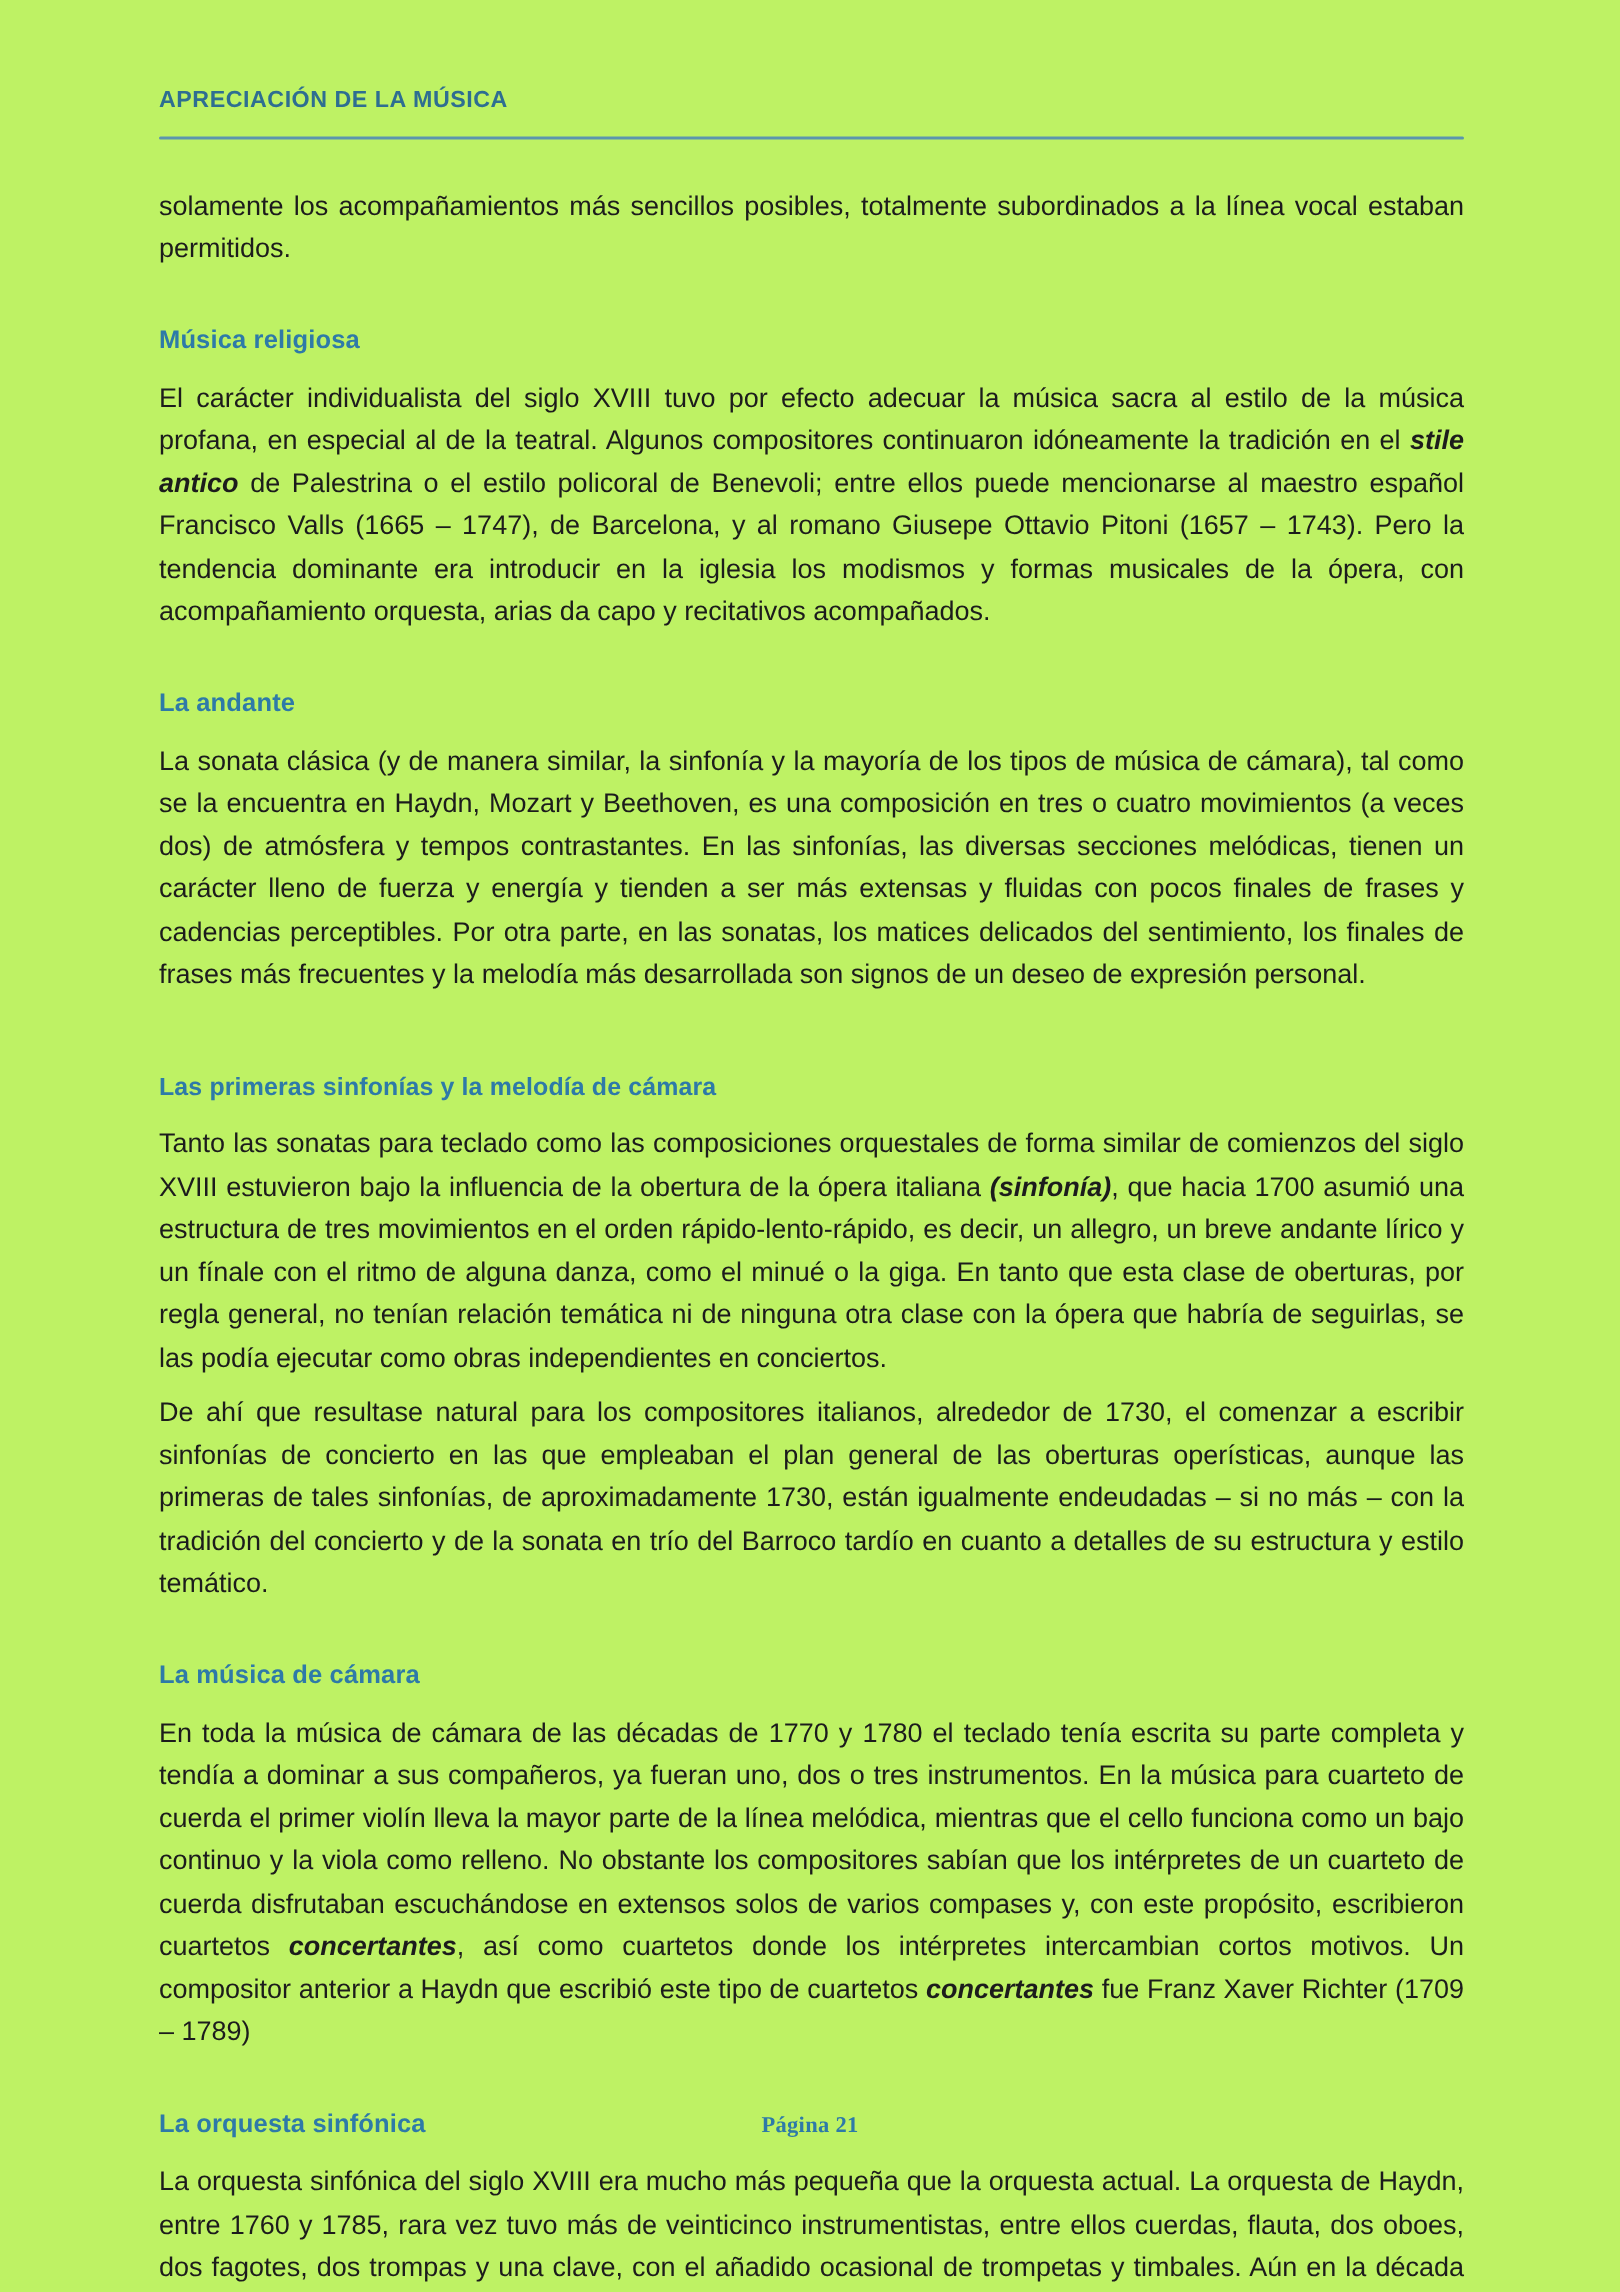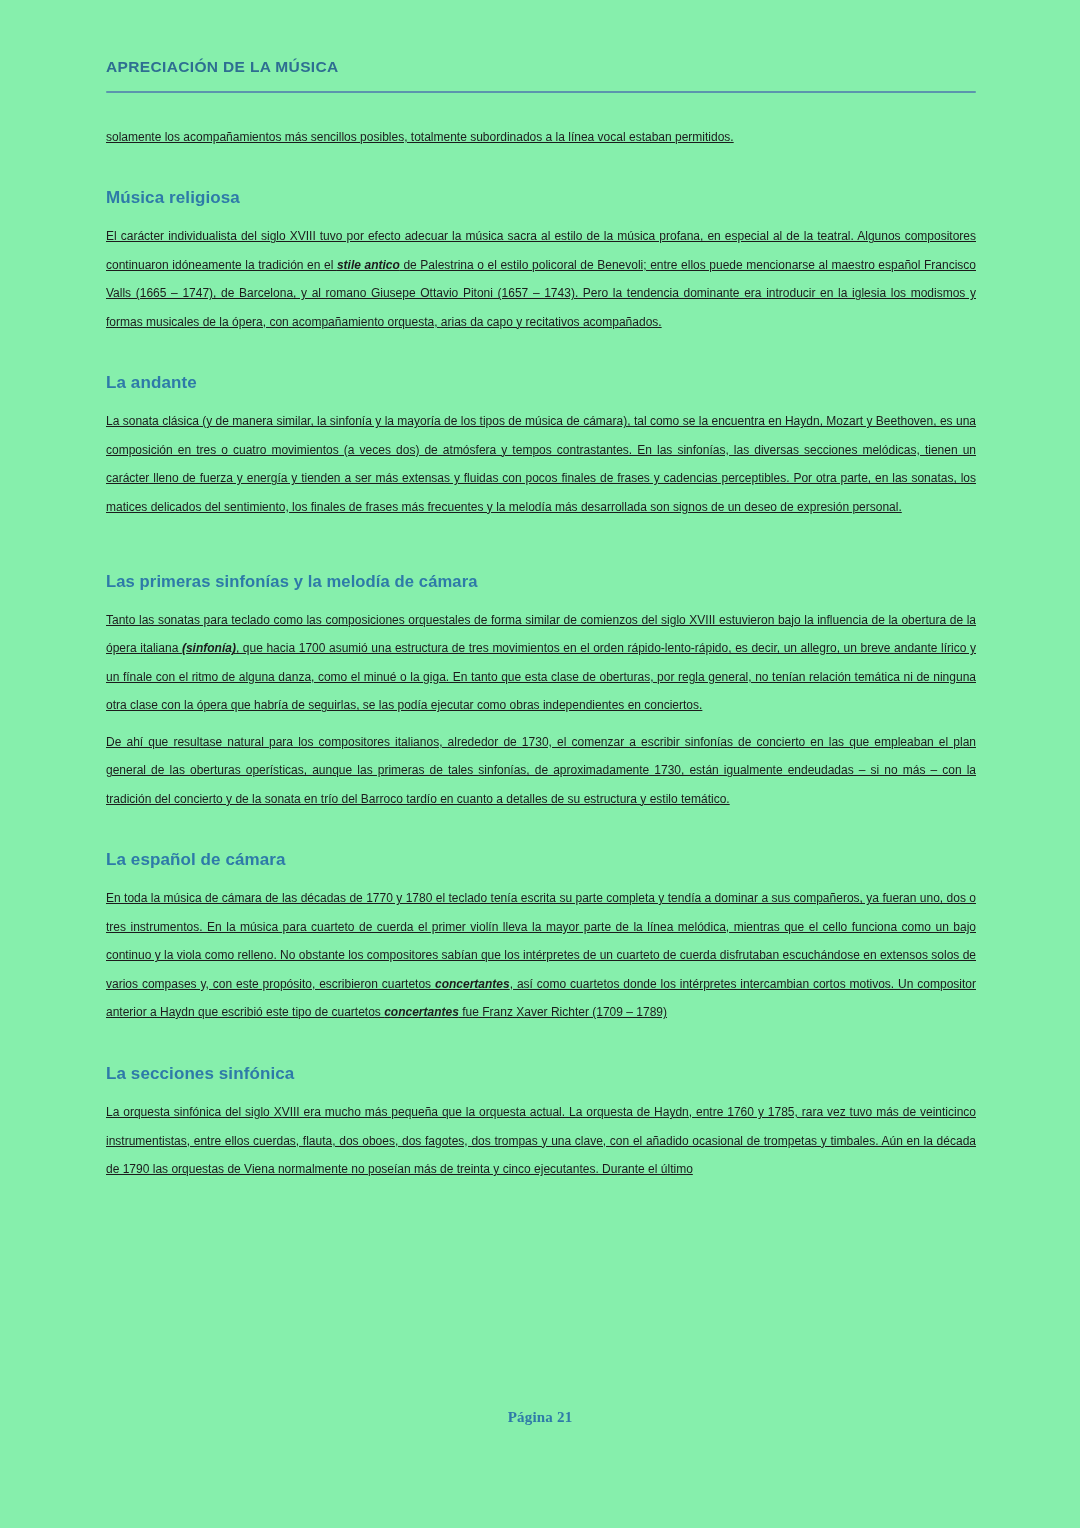--- a/index.html
+++ b/index.html
@@ -13,21 +13,21 @@
     font-family: "Liberation Sans", sans-serif;
     color: #1a1a1a;
     -webkit-font-smoothing: antialiased;
   }
 
   .page {
     position: relative;
     width: 1080px;
     height: 1528px;
     box-sizing: border-box;
-    background: #86efac;
+    background: #bef264;
     overflow: hidden;
   }
 
   .content {
     position: absolute;
     left: 106px;
     top: 0;
     width: 870px;
   }
 
@@ -50,27 +50,26 @@
     background: #5b95ad;
     border-radius: 1px;
   }
 
   
   .body-block {
     margin-top: 30px;
   }
   p.para {
     margin: 0 0 0 0;
-    font-size: 12px;
+    font-size: 18px;
     line-height: 28.5px;
     text-align: justify;
     text-justify: inter-word;
     color: #1c1c1c;
     hyphens: none;
-    text-decoration: underline;
   }
   p.para + p.para {
     margin-top: 8px;
   }
 
   h2.section-heading {
     margin: 0;
     font-size: 16.6px;
     font-weight: 700;
     color: #2e7aa8;
@@ -134,25 +133,25 @@
           <div class="gap-before-heading-sm"></div>
           <h3 class="sub-heading">La andante</h3>
           <div class="gap-after-heading"></div>
           <p class="para"><span>La sonata clásica (y de manera similar, la sinfonía y la mayoría de los tipos de música de cámara), tal como se la encuentra en Haydn, Mozart y Beethoven, es una composición en tres o cuatro movimientos (a veces dos) de atmósfera y tempos contrastantes. En las sinfonías, las diversas secciones melódicas, tienen un carácter lleno de fuerza y energía y tienden a ser más extensas y fluidas con pocos finales de frases y cadencias perceptibles. Por otra parte, en las sonatas, los matices delicados del sentimiento, los finales de frases más frecuentes y la melodía más desarrollada son signos de un deseo de expresión personal.</span></p>
           <div class="gap-before-heading"></div>
           <h2 class="section-heading">Las primeras sinfonías y la melodía de cámara</h2>
           <div class="gap-after-heading"></div>
           <p class="para"><span>Tanto las sonatas para teclado como las composiciones orquestales de forma similar de comienzos del siglo XVIII estuvieron bajo la influencia de la obertura de la ópera italiana </span><em class="it">(sinfonía)</em><span>, que hacia 1700 asumió una estructura de tres movimientos en el orden rápido-lento-rápido, es decir, un allegro, un breve andante lírico y un fínale con el ritmo de alguna danza, como el minué o la giga. En tanto que esta clase de oberturas, por regla general, no tenían relación temática ni de ninguna otra clase con la ópera que habría de seguirlas, se las podía ejecutar como obras independientes en conciertos.</span></p>
           <p class="para"><span>De ahí que resultase natural para los compositores italianos, alrededor de 1730, el comenzar a escribir sinfonías de concierto en las que empleaban el plan general de las oberturas operísticas, aunque las primeras de tales sinfonías, de aproximadamente 1730, están igualmente endeudadas – si no más – con la tradición del concierto y de la sonata en trío del Barroco tardío en cuanto a detalles de su estructura y estilo temático.</span></p>
           <div class="gap-before-heading-sm"></div>
-          <h3 class="sub-heading">La español de cámara</h3>
+          <h3 class="sub-heading">La música de cámara</h3>
           <div class="gap-after-heading"></div>
           <p class="para"><span>En toda la música de cámara de las décadas de 1770 y 1780 el teclado tenía escrita su parte completa y tendía a dominar a sus compañeros, ya fueran uno, dos o tres instrumentos. En la música para cuarteto de cuerda el primer violín lleva la mayor parte de la línea melódica, mientras que el cello funciona como un bajo continuo y la viola como relleno. No obstante los compositores sabían que los intérpretes de un cuarteto de cuerda disfrutaban escuchándose en extensos solos de varios compases y, con este propósito, escribieron cuartetos </span><em class="it">concertantes</em><span>, así como cuartetos donde los intérpretes intercambian cortos motivos. Un compositor anterior a Haydn que escribió este tipo de cuartetos </span><em class="it">concertantes</em><span> fue Franz Xaver Richter (1709 – 1789)</span></p>
           <div class="gap-before-heading-sm"></div>
-          <h3 class="sub-heading">La secciones sinfónica</h3>
+          <h3 class="sub-heading">La orquesta sinfónica</h3>
           <div class="gap-after-heading"></div>
           <p class="para"><span>La orquesta sinfónica del siglo XVIII era mucho más pequeña que la orquesta actual. La orquesta de Haydn, entre 1760 y 1785, rara vez tuvo más de veinticinco instrumentistas, entre ellos cuerdas, flauta, dos oboes, dos fagotes, dos trompas y una clave, con el añadido ocasional de trompetas y timbales. Aún en la década de 1790 las orquestas de Viena normalmente no poseían más de treinta y cinco ejecutantes. Durante el último</span></p>
         </div>
     </div>
 
   </div>
 
   <div class="doc-footer">
     <span class="page-number">Página 21</span>
   </div>

